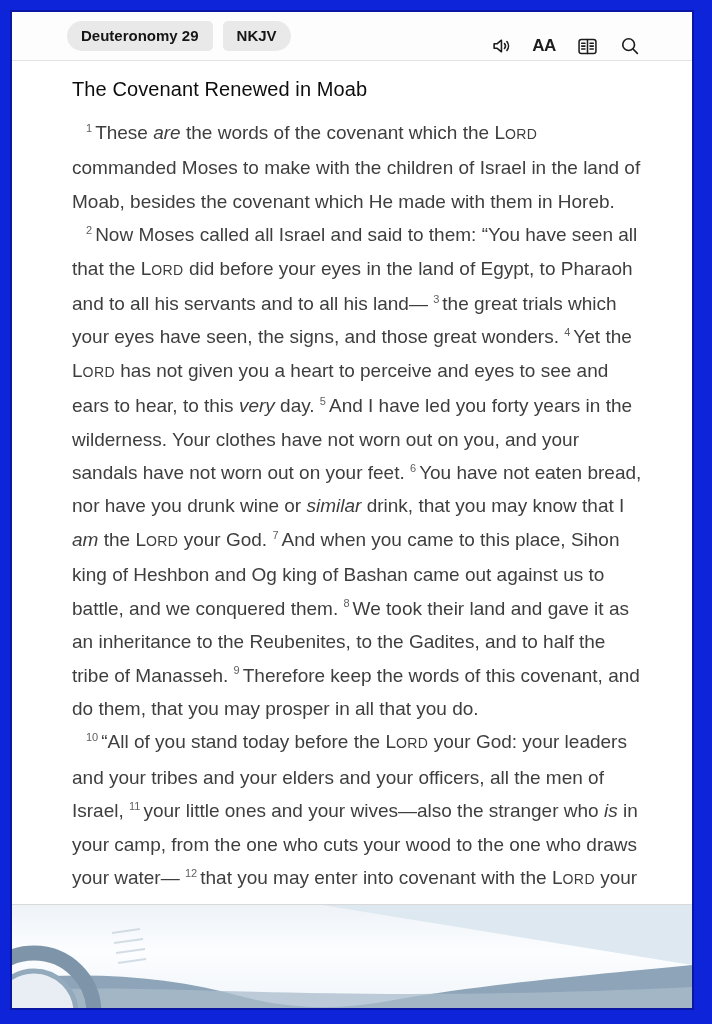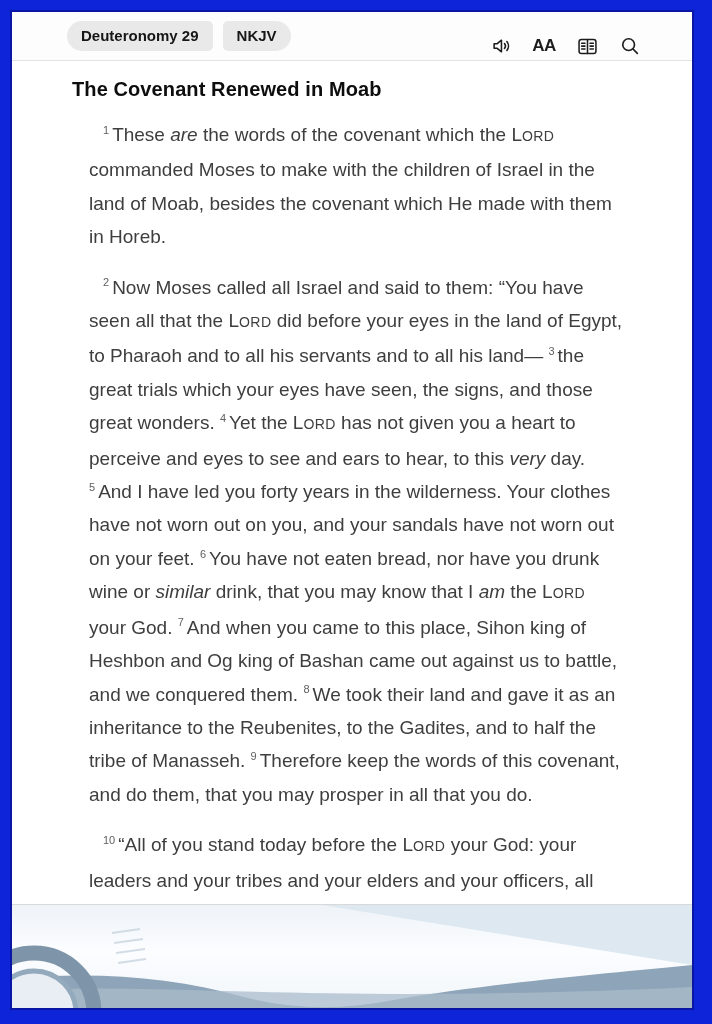--- a/index.html
+++ b/index.html
@@ -45,25 +45,25 @@
   .aa-label{
     font-family:"Liberation Sans",sans-serif;
     font-size:17px;font-weight:600;color:#1c1c1c;letter-spacing:-0.5px;
   }
   
   .scripture{
     flex:1;overflow:hidden;
     padding:0 50px 0 60px;background:#ffffff;
   }
   .section-heading{
-    font-size:20px;font-weight:700;color:#0d0d0d;
+    font-size:20px;font-weight:400;color:#0d0d0d;
     margin:17px 0 15px;letter-spacing:0.1px;
   }
   .verses p{
-    margin:17px;text-indent:14px;
+    margin:0;text-indent:14px;
     font-size:19px;line-height:33.4px;color:#3e3e3e;
   }
   .verses sup.vnum{
     font-size:11px;color:#606060;line-height:0;
     vertical-align:super;margin-right:3px;letter-spacing:0;
   }
   .verses em{font-style:italic;}
   .lord .sc{font-size:0.74em;letter-spacing:0.4px;}
   
   .banner{

